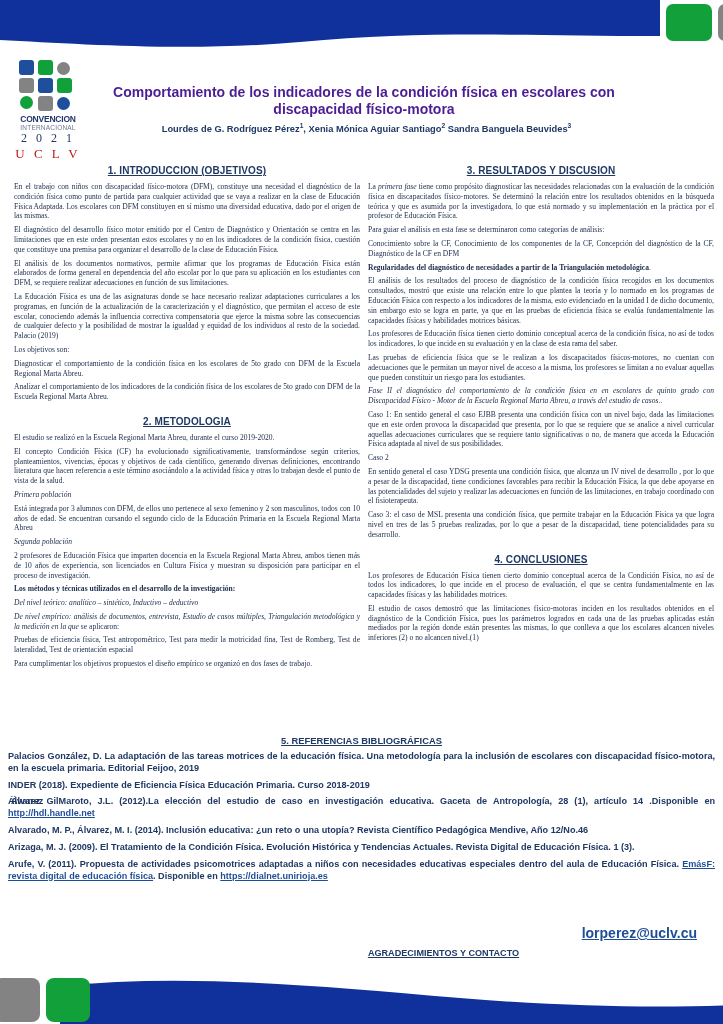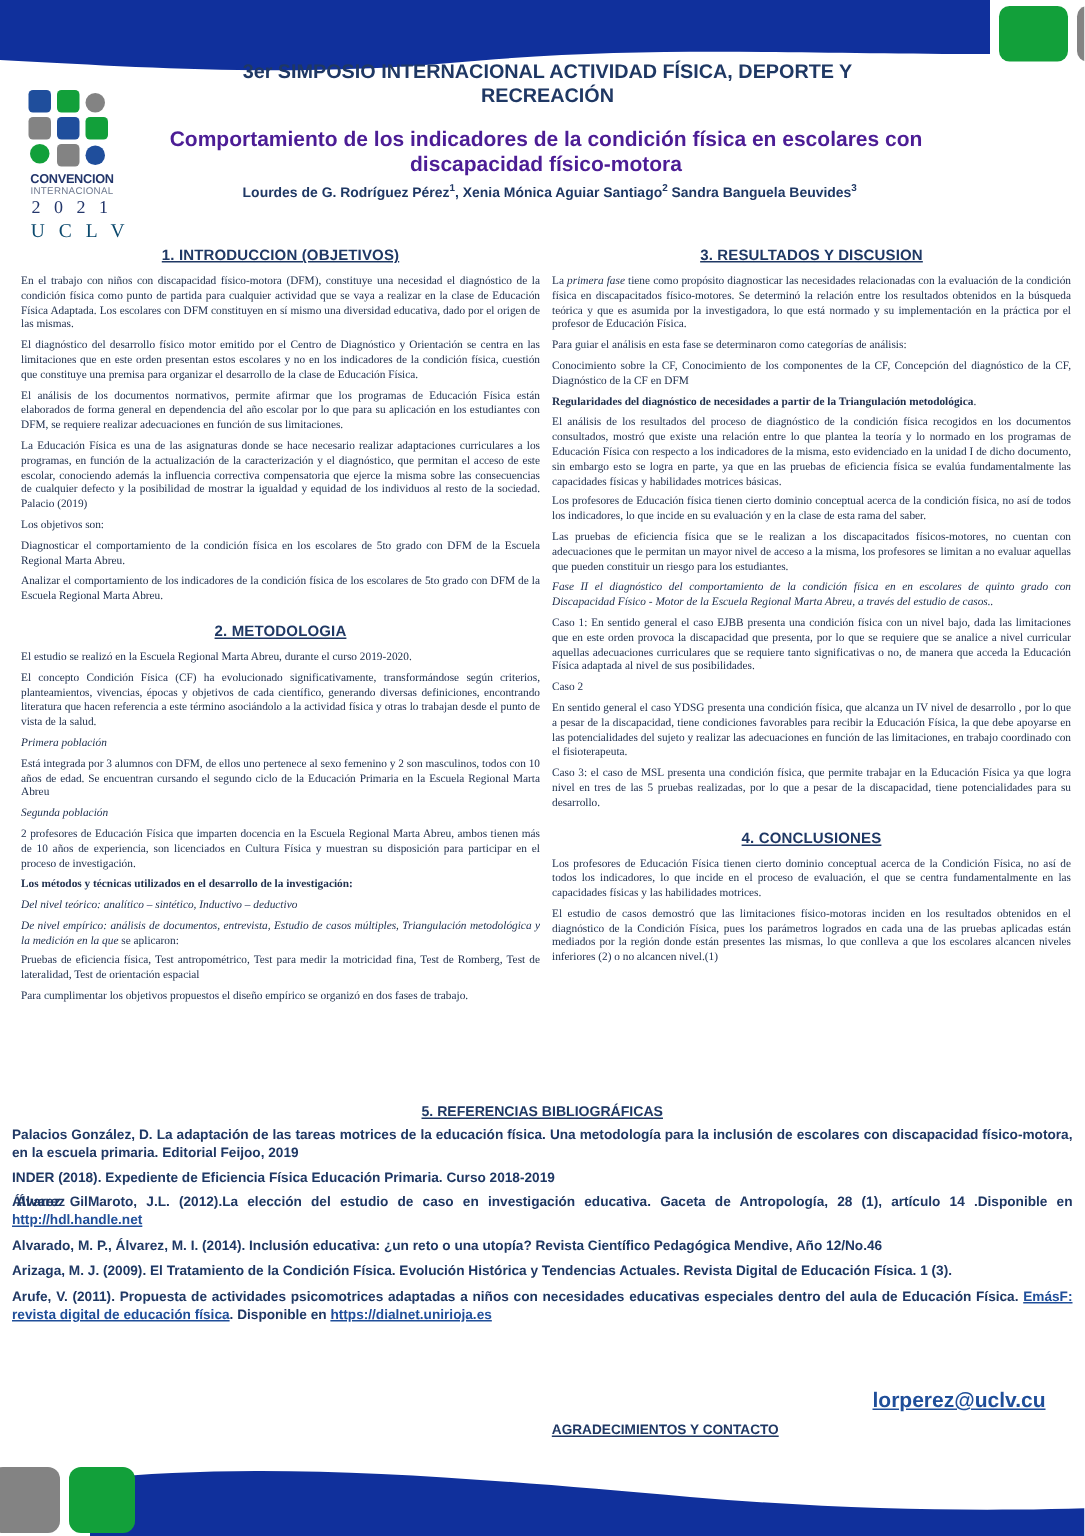--- a/index.html
+++ b/index.html
@@ -28,21 +28,21 @@
   .ftr-sq.green { left:46px; width:44px; height:44px; background:#12a03a; }
 
   
   .logo { position:absolute; left:10px; top:60px; width:76px; height:100px; text-align:center; }
   .logo-marks { width:62px; height:52px; margin:0 auto; position:relative; }
   .logo-marks i { position:absolute; border-radius:3px; display:block; }
   .logo-txt1 { font-size:8.5px; font-weight:bold; color:#23366b; letter-spacing:-0.2px; margin-top:2px;
                font-family:"Liberation Sans",sans-serif; }
   .logo-txt2 { font-size:6.5px; color:#6f7a90; letter-spacing:0.2px; }
   .logo-txt3 { font-size:12px; color:#23366b; letter-spacing:3px; font-family:"Liberation Serif",serif; }
-  .logo-txt4 { font-size:13px; color:#0c4a6e; letter-spacing:3px; font-family:"Liberation Serif",serif;text-align:right; }
+  .logo-txt4 { font-size:13px; color:#b91c1c; letter-spacing:3px; font-family:"Liberation Serif",serif; }
 
   
   .event-title {
     position:absolute; left:120px; top:40px; width:490px;
     text-align:center; font-size:13.2px; font-weight:bold; color:#1f3864;
     line-height:1.2;
   }
   .paper-title {
     position:absolute; left:104px; top:84px; width:520px;
     text-align:center; font-size:14px; font-weight:bold; color:#4c1d95;
@@ -125,21 +125,20 @@
       <i style="left:3px;  top:36px; width:13px; height:13px; background:#12a03a; border-radius:50%;"></i>
       <i style="left:21px; top:36px; width:15px; height:15px; background:#838383;"></i>
       <i style="left:40px; top:37px; width:13px; height:13px; background:#1f4e9c; border-radius:50%;"></i>
     </div>
     <div class="logo-txt1">CONVENCION</div>
     <div class="logo-txt2">INTERNACIONAL</div>
     <div class="logo-txt3">2 0 2 1</div>
     <div class="logo-txt4">U C L V</div>
   </div>
 
-  <div class="event-title">3er SIMPOSIO INTERNACIONAL ACTIVIDAD FÍSICA, DEPORTE Y RECREACIÓN</div>
   <div class="paper-title">Comportamiento de los indicadores de la condición física en escolares con discapacidad físico-motora</div>
   <div class="authors"><span>Lourdes  de G. Rodríguez Pérez</span><sup>1</sup><span>, Xenia Mónica Aguiar Santiago</span><sup>2</sup><span> Sandra Banguela Beuvides</span><sup>3</sup></div>
 
   <div class="col left">
 
     <div class="sec-head">1. INTRODUCCION (OBJETIVOS)</div>
     <p class="body">En el trabajo con niños con discapacidad físico-motora (DFM), constituye una necesidad el diagnóstico de la condición física como punto de partida para cualquier actividad que se vaya a realizar en la clase de Educación Física Adaptada. Los escolares con DFM constituyen en sí mismo una diversidad educativa, dado por el origen de las mismas.</p>
     <p class="body">El diagnóstico del desarrollo físico motor emitido por el Centro de Diagnóstico y Orientación se centra en las limitaciones  que en este orden presentan estos escolares y no en los indicadores de la condición física, cuestión que constituye una premisa para organizar el desarrollo de la clase de Educación Física.</p>
     <p class="body">El análisis de los documentos normativos, permite afirmar que los programas de Educación Física están elaborados de forma general en dependencia del año escolar por lo que para su aplicación en los estudiantes con DFM, se requiere realizar adecuaciones en función de sus limitaciones.</p>
     <p class="body">La Educación Física es una de las asignaturas donde se hace necesario realizar adaptaciones curriculares a los programas, en función de la actualización de la caracterización y el diagnóstico, que permitan el acceso de este escolar, conociendo además la influencia correctiva compensatoria que ejerce la misma sobre las consecuencias de cualquier defecto y la posibilidad de mostrar la igualdad y equidad de los individuos  al resto de la sociedad. Palacio (2019)</p>

